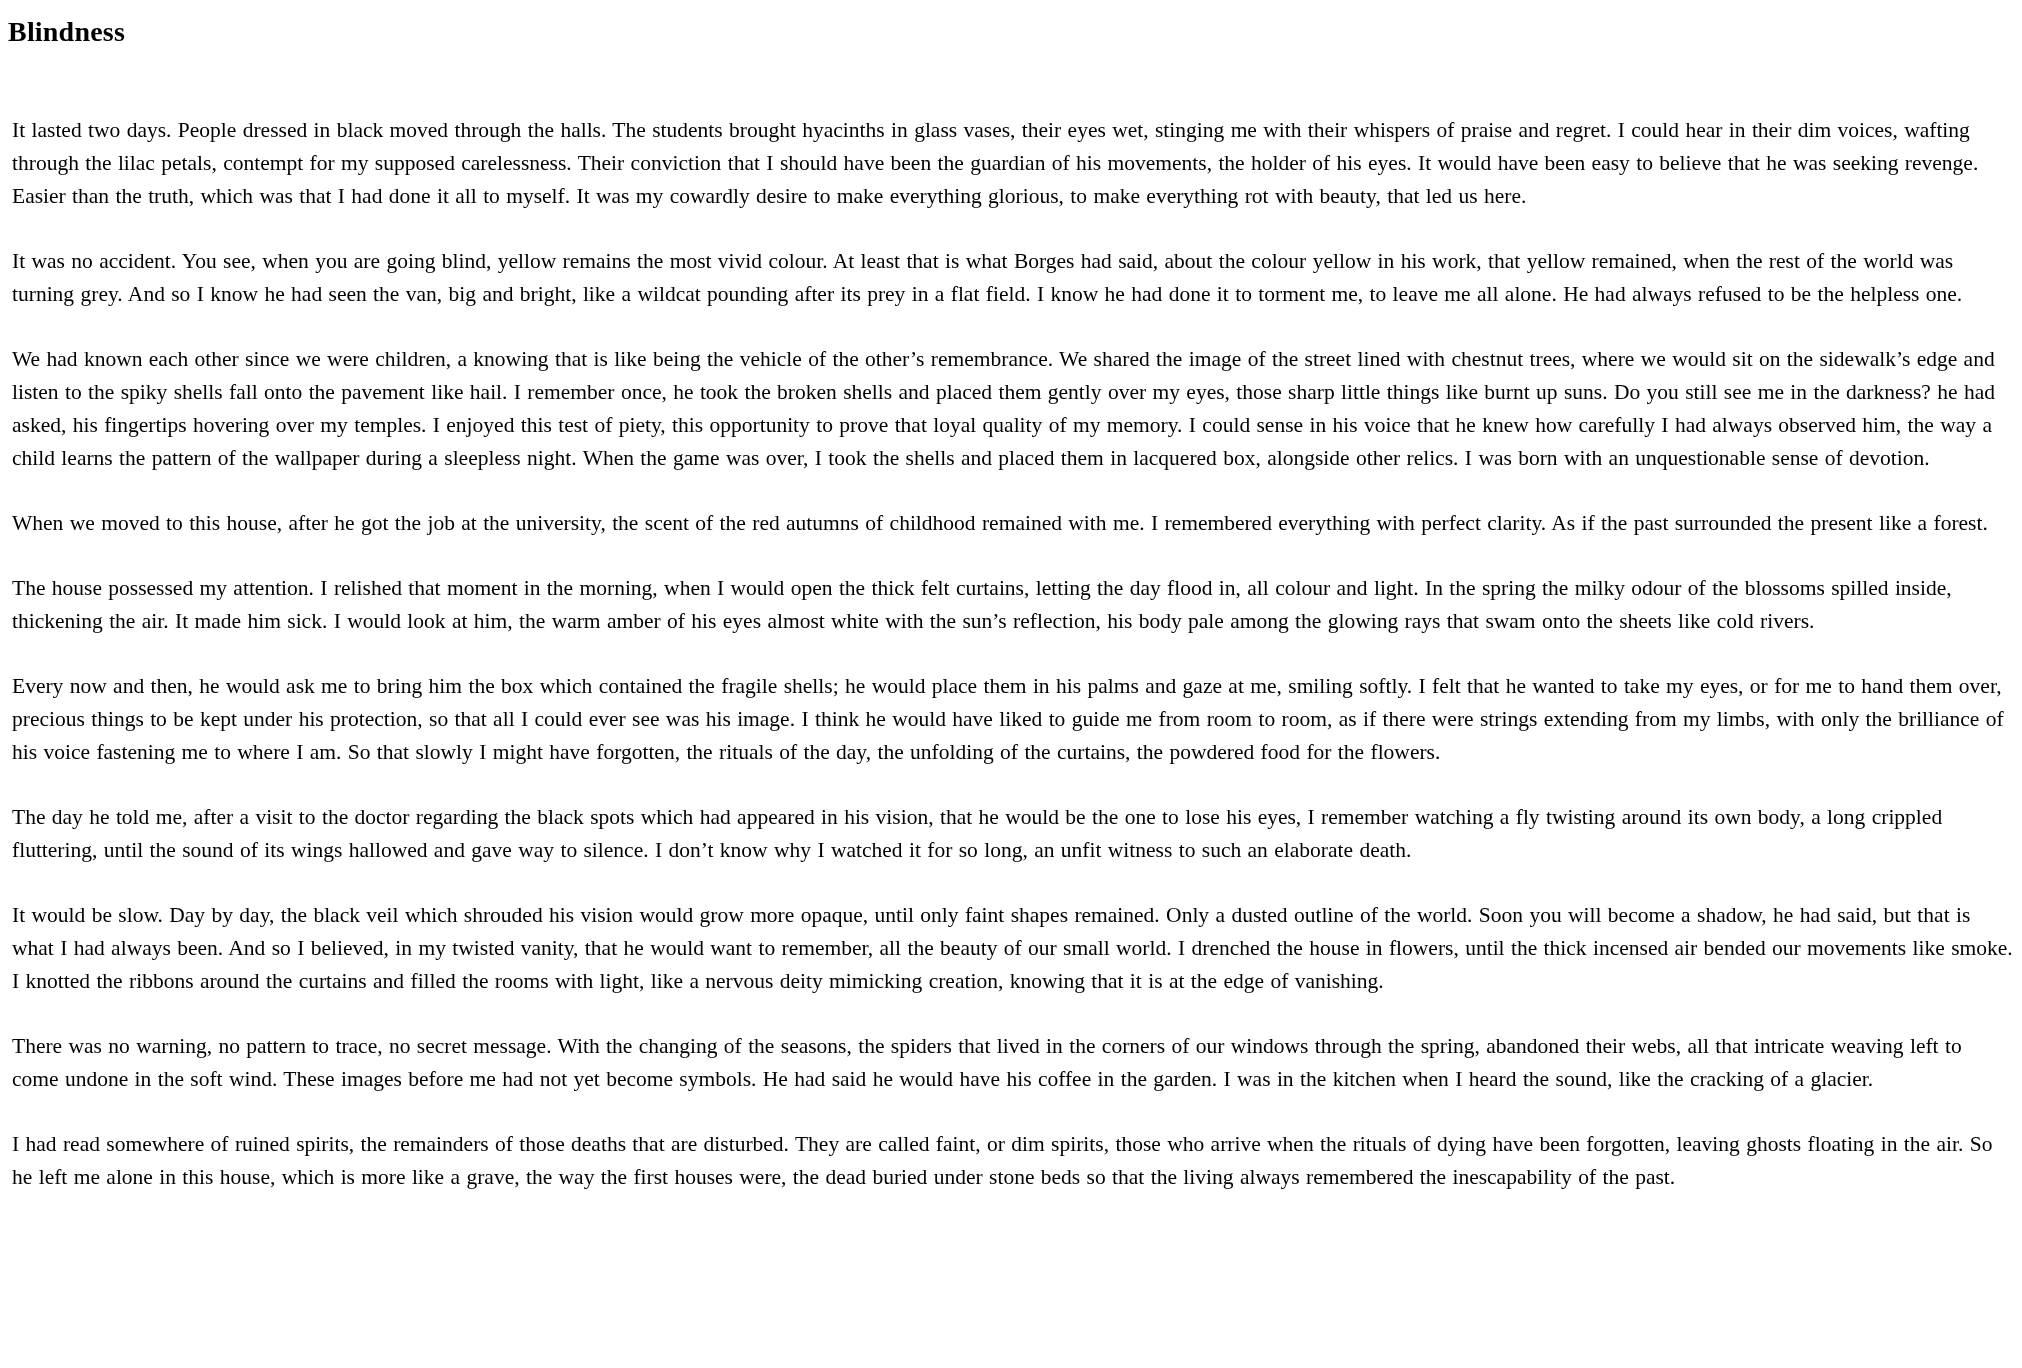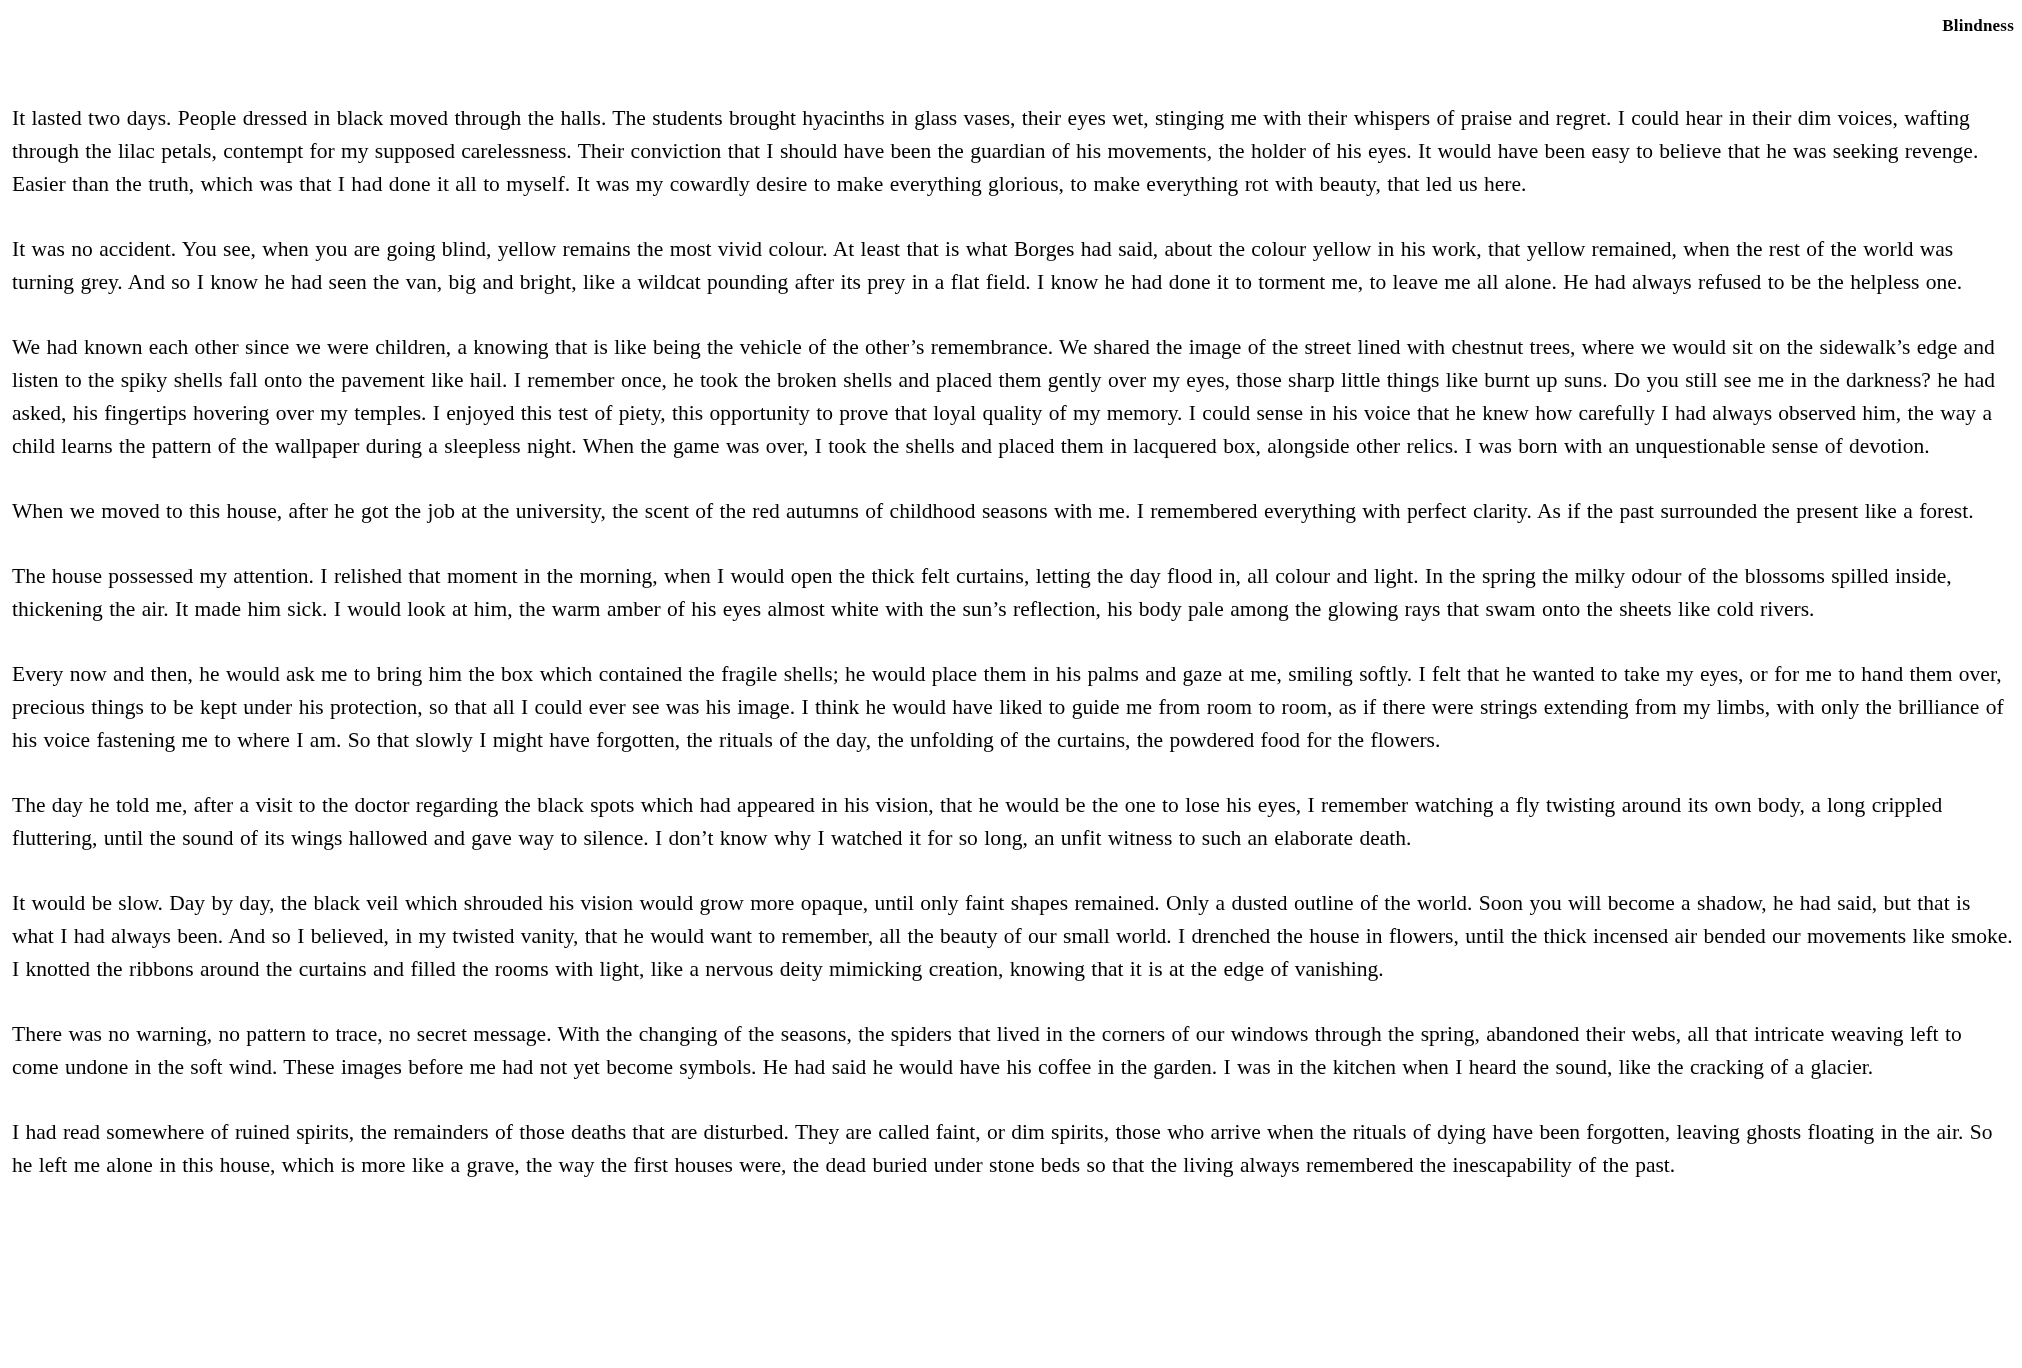--- a/index.html
+++ b/index.html
@@ -10,22 +10,22 @@
     font-family: "Liberation Serif", "DejaVu Serif", serif;
   }
   .page {
     width: 2022px;
     min-height: 1368px;
     box-sizing: border-box;
     background: #ffffff;
     padding: 10px 8px 0 8px;
   }
   .doc-title {
-    text-align: right;
-    font-size: 17px;
+    text-align: left;
+    font-size: 28px;
     font-weight: 700;
     letter-spacing: 0.2px;
     margin: 6px 0 66px 0;
   }
   .doc-body p {
     font-size: 21.5px;
     line-height: 33px;
     margin: 0 0 32px 4px;
     text-align: left;
     word-spacing: 1px;
@@ -33,21 +33,21 @@
 </style>
 </head>
 <body>
 
 <div class="page">
   <h1 class="doc-title">Blindness</h1>
   <div class="doc-body">
     <p>It lasted two days. People dressed in black moved through the halls. The students brought hyacinths in glass vases, their eyes wet, stinging me with their whispers of praise and regret. I could hear in their dim voices, wafting through the lilac petals, contempt for my supposed carelessness. Their conviction that I should have been the guardian of his movements, the holder of his eyes. It would have been easy to believe that he was seeking revenge. Easier than the truth, which was that I had done it all to myself. It was my cowardly desire to make everything glorious, to make everything rot with beauty, that led us here.</p>
     <p>It was no accident. You see, when you are going blind, yellow remains the most vivid colour. At least that is what Borges had said, about the colour yellow in his work, that yellow remained, when the rest of the world was turning grey. And so I know he had seen the van, big and bright, like a wildcat pounding after its prey in a flat field. I know he had done it to torment me, to leave me all alone. He had always refused to be the helpless one.</p>
     <p>We had known each other since we were children, a knowing that is like being the vehicle of the other’s remembrance. We shared the image of the street lined with chestnut trees, where we would sit on the sidewalk’s edge and listen to the spiky shells fall onto the pavement like hail. I remember once, he took the broken shells and placed them gently over my eyes, those sharp little things like burnt up suns. Do you still see me in the darkness? he had asked, his fingertips hovering over my temples. I enjoyed this test of piety, this opportunity to prove that loyal quality of my memory. I could sense in his voice that he knew how carefully I had always observed him, the way a child learns the pattern of the wallpaper during a sleepless night. When the game was over, I took the shells and placed them in lacquered box, alongside other relics. I was born with an unquestionable sense of devotion.</p>
-    <p>When we moved to this house, after he got the job at the university, the scent of the red autumns of childhood seasons with me. I remembered everything with perfect clarity. As if the past surrounded the present like a forest.</p>
+    <p>When we moved to this house, after he got the job at the university, the scent of the red autumns of childhood remained with me. I remembered everything with perfect clarity. As if the past surrounded the present like a forest.</p>
     <p>The house possessed my attention. I relished that moment in the morning, when I would open the thick felt curtains, letting the day flood in, all colour and light. In the spring the milky odour of the blossoms spilled inside, thickening the air. It made him sick. I would look at him, the warm amber of his eyes almost white with the sun’s reflection, his body pale among the glowing rays that swam onto the sheets like cold rivers.</p>
     <p>Every now and then, he would ask me to bring him the box which contained the fragile shells; he would place them in his palms and gaze at me, smiling softly. I felt that he wanted to take my eyes, or for me to hand them over, precious things to be kept under his protection, so that all I could ever see was his image. I think he would have liked to guide me from room to room, as if there were strings extending from my limbs, with only the brilliance of his voice fastening me to where I am. So that slowly I might have forgotten, the rituals of the day, the unfolding of the curtains, the powdered food for the flowers.</p>
     <p>The day he told me, after a visit to the doctor regarding the black spots which had appeared in his vision, that he would be the one to lose his eyes, I remember watching a fly twisting around its own body, a long crippled fluttering, until the sound of its wings hallowed and gave way to silence. I don’t know why I watched it for so long, an unfit witness to such an elaborate death.</p>
     <p>It would be slow. Day by day, the black veil which shrouded his vision would grow more opaque, until only faint shapes remained. Only a dusted outline of the world. Soon you will become a shadow, he had said, but that is what I had always been. And so I believed, in my twisted vanity, that he would want to remember, all the beauty of our small world. I drenched the house in flowers, until the thick incensed air bended our movements like smoke. I knotted the ribbons around the curtains and filled the rooms with light, like a nervous deity mimicking creation, knowing that it is at the edge of vanishing.</p>
     <p>There was no warning, no pattern to trace, no secret message. With the changing of the seasons, the spiders that lived in the corners of our windows through the spring, abandoned their webs, all that intricate weaving left to come undone in the soft wind. These images before me had not yet become symbols. He had said he would have his coffee in the garden. I was in the kitchen when I heard the sound, like the cracking of a glacier.</p>
     <p>I had read somewhere of ruined spirits, the remainders of those deaths that are disturbed. They are called faint, or dim spirits, those who arrive when the rituals of dying have been forgotten, leaving ghosts floating in the air. So he left me alone in this house, which is more like a grave, the way the first houses were, the dead buried under stone beds so that the living always remembered the inescapability of the past.</p>
   </div>
 </div>
 
 </body></html>

